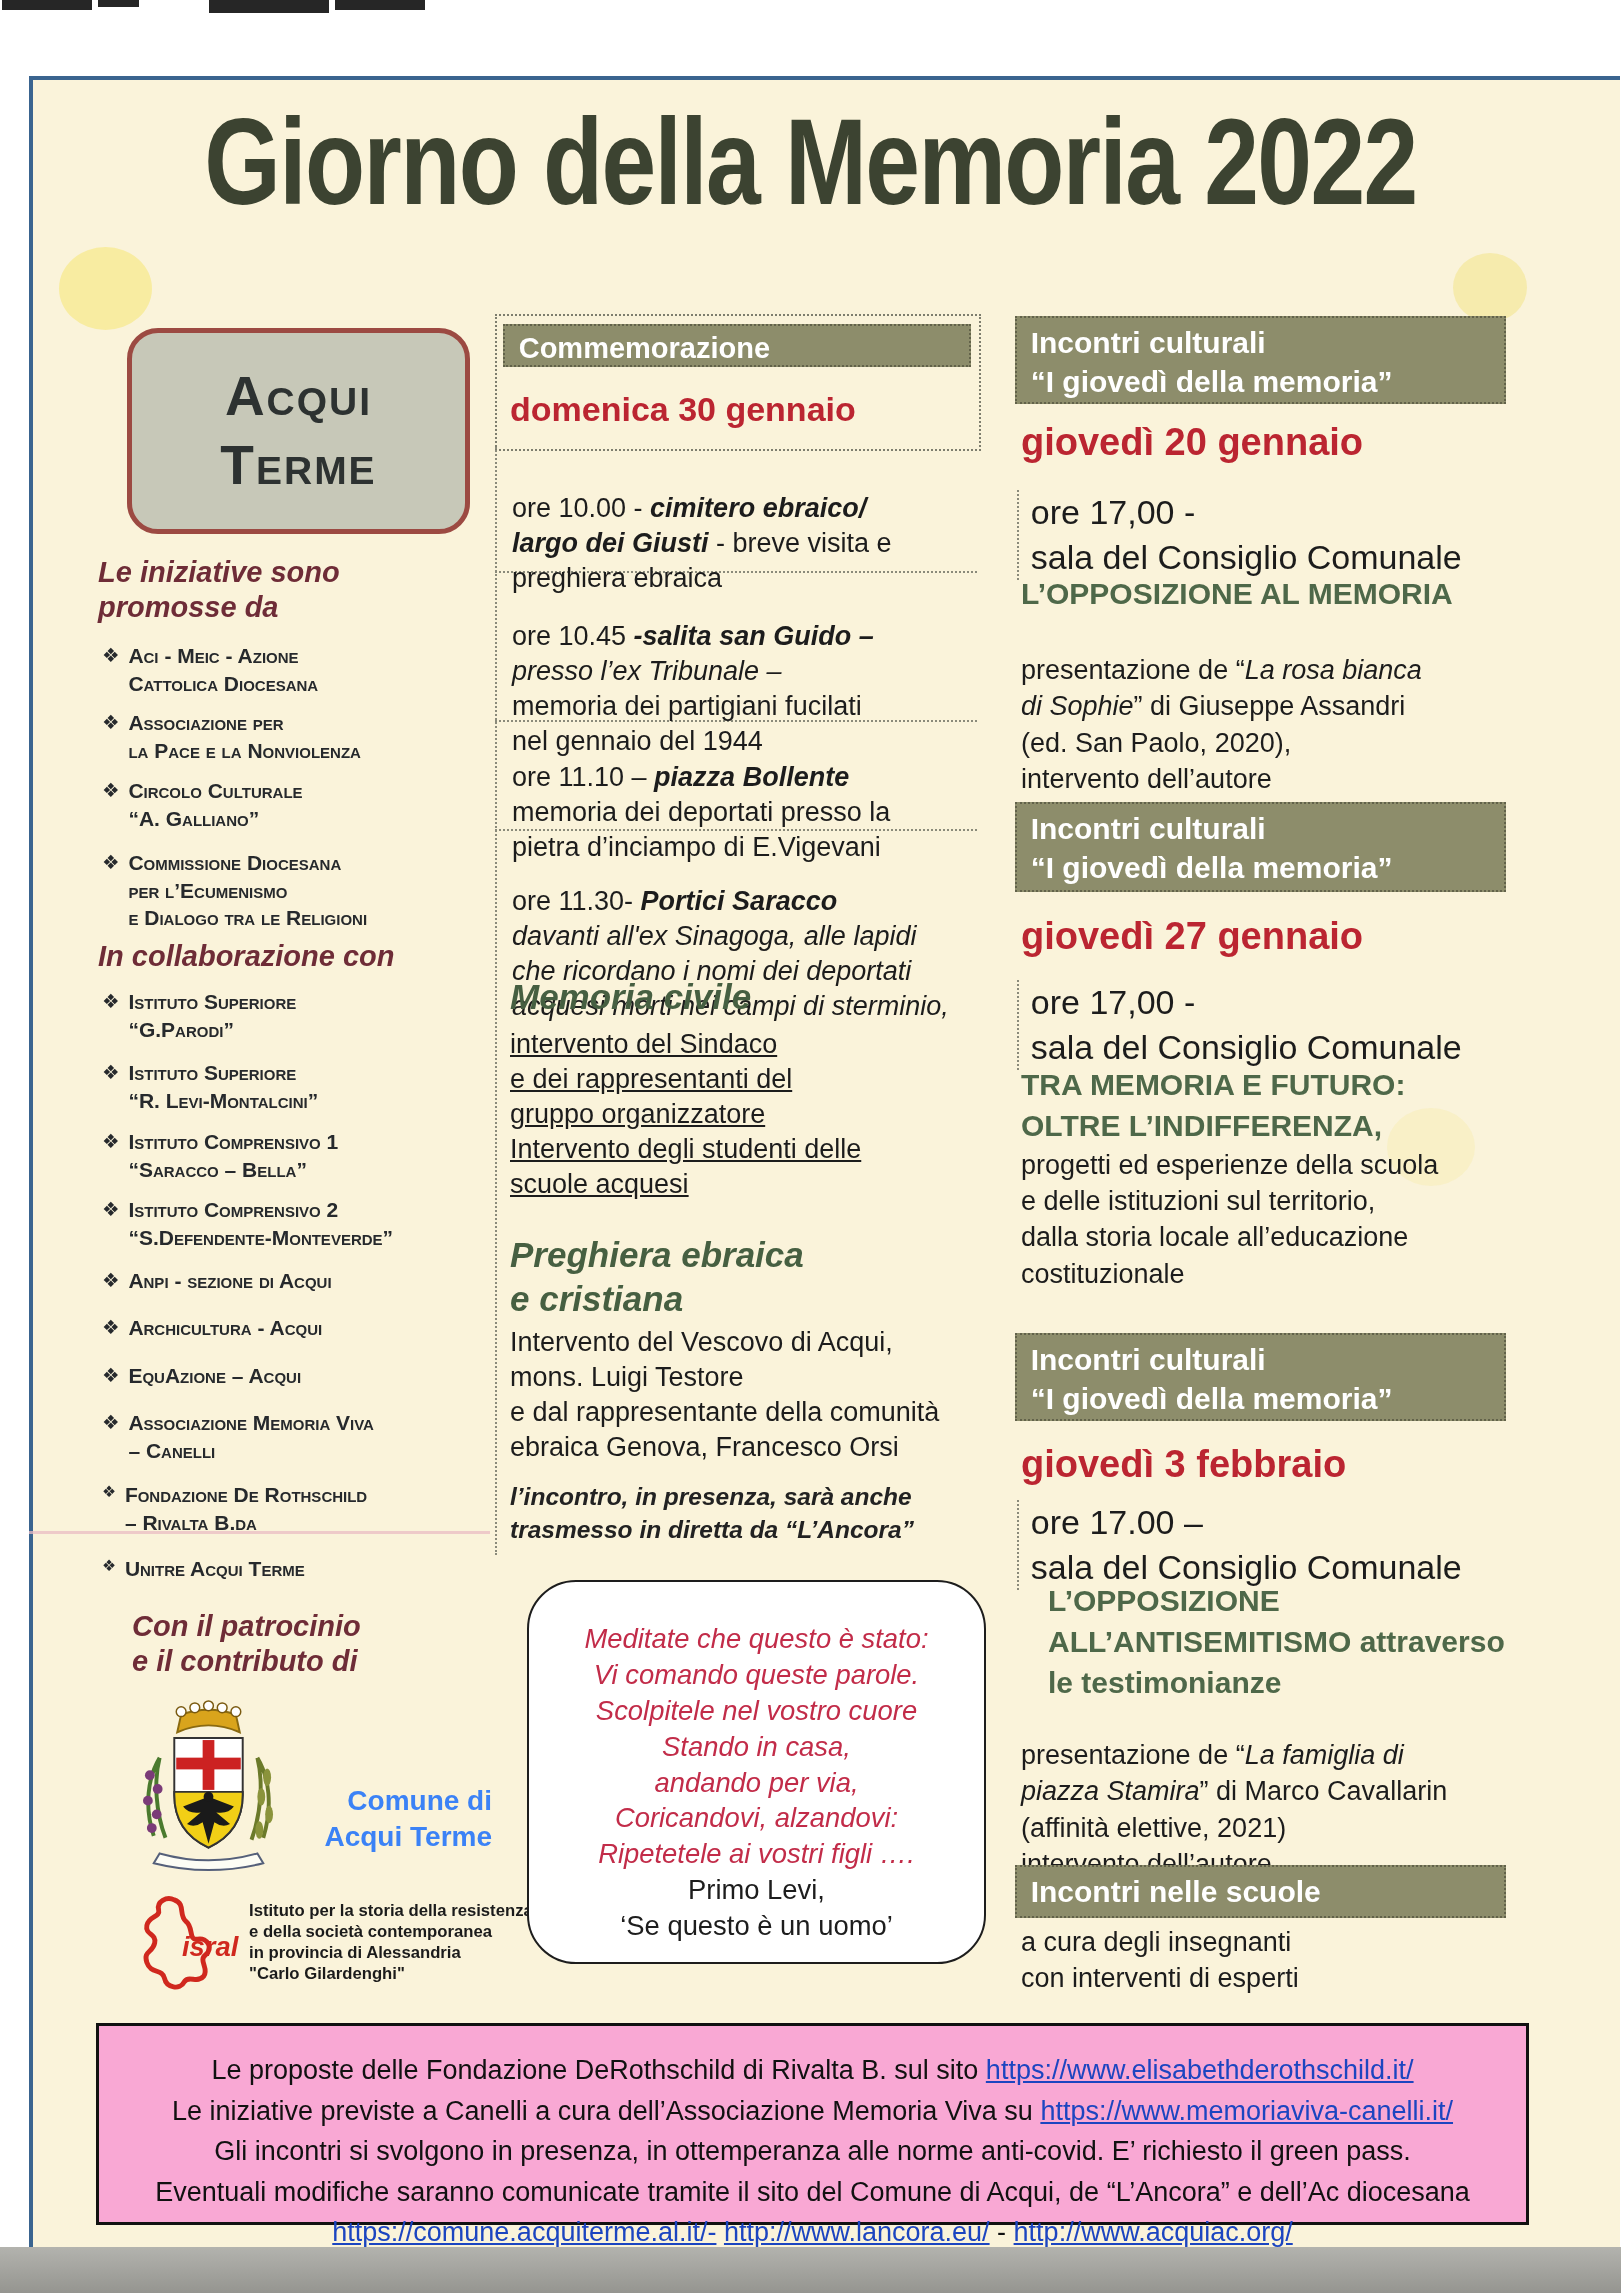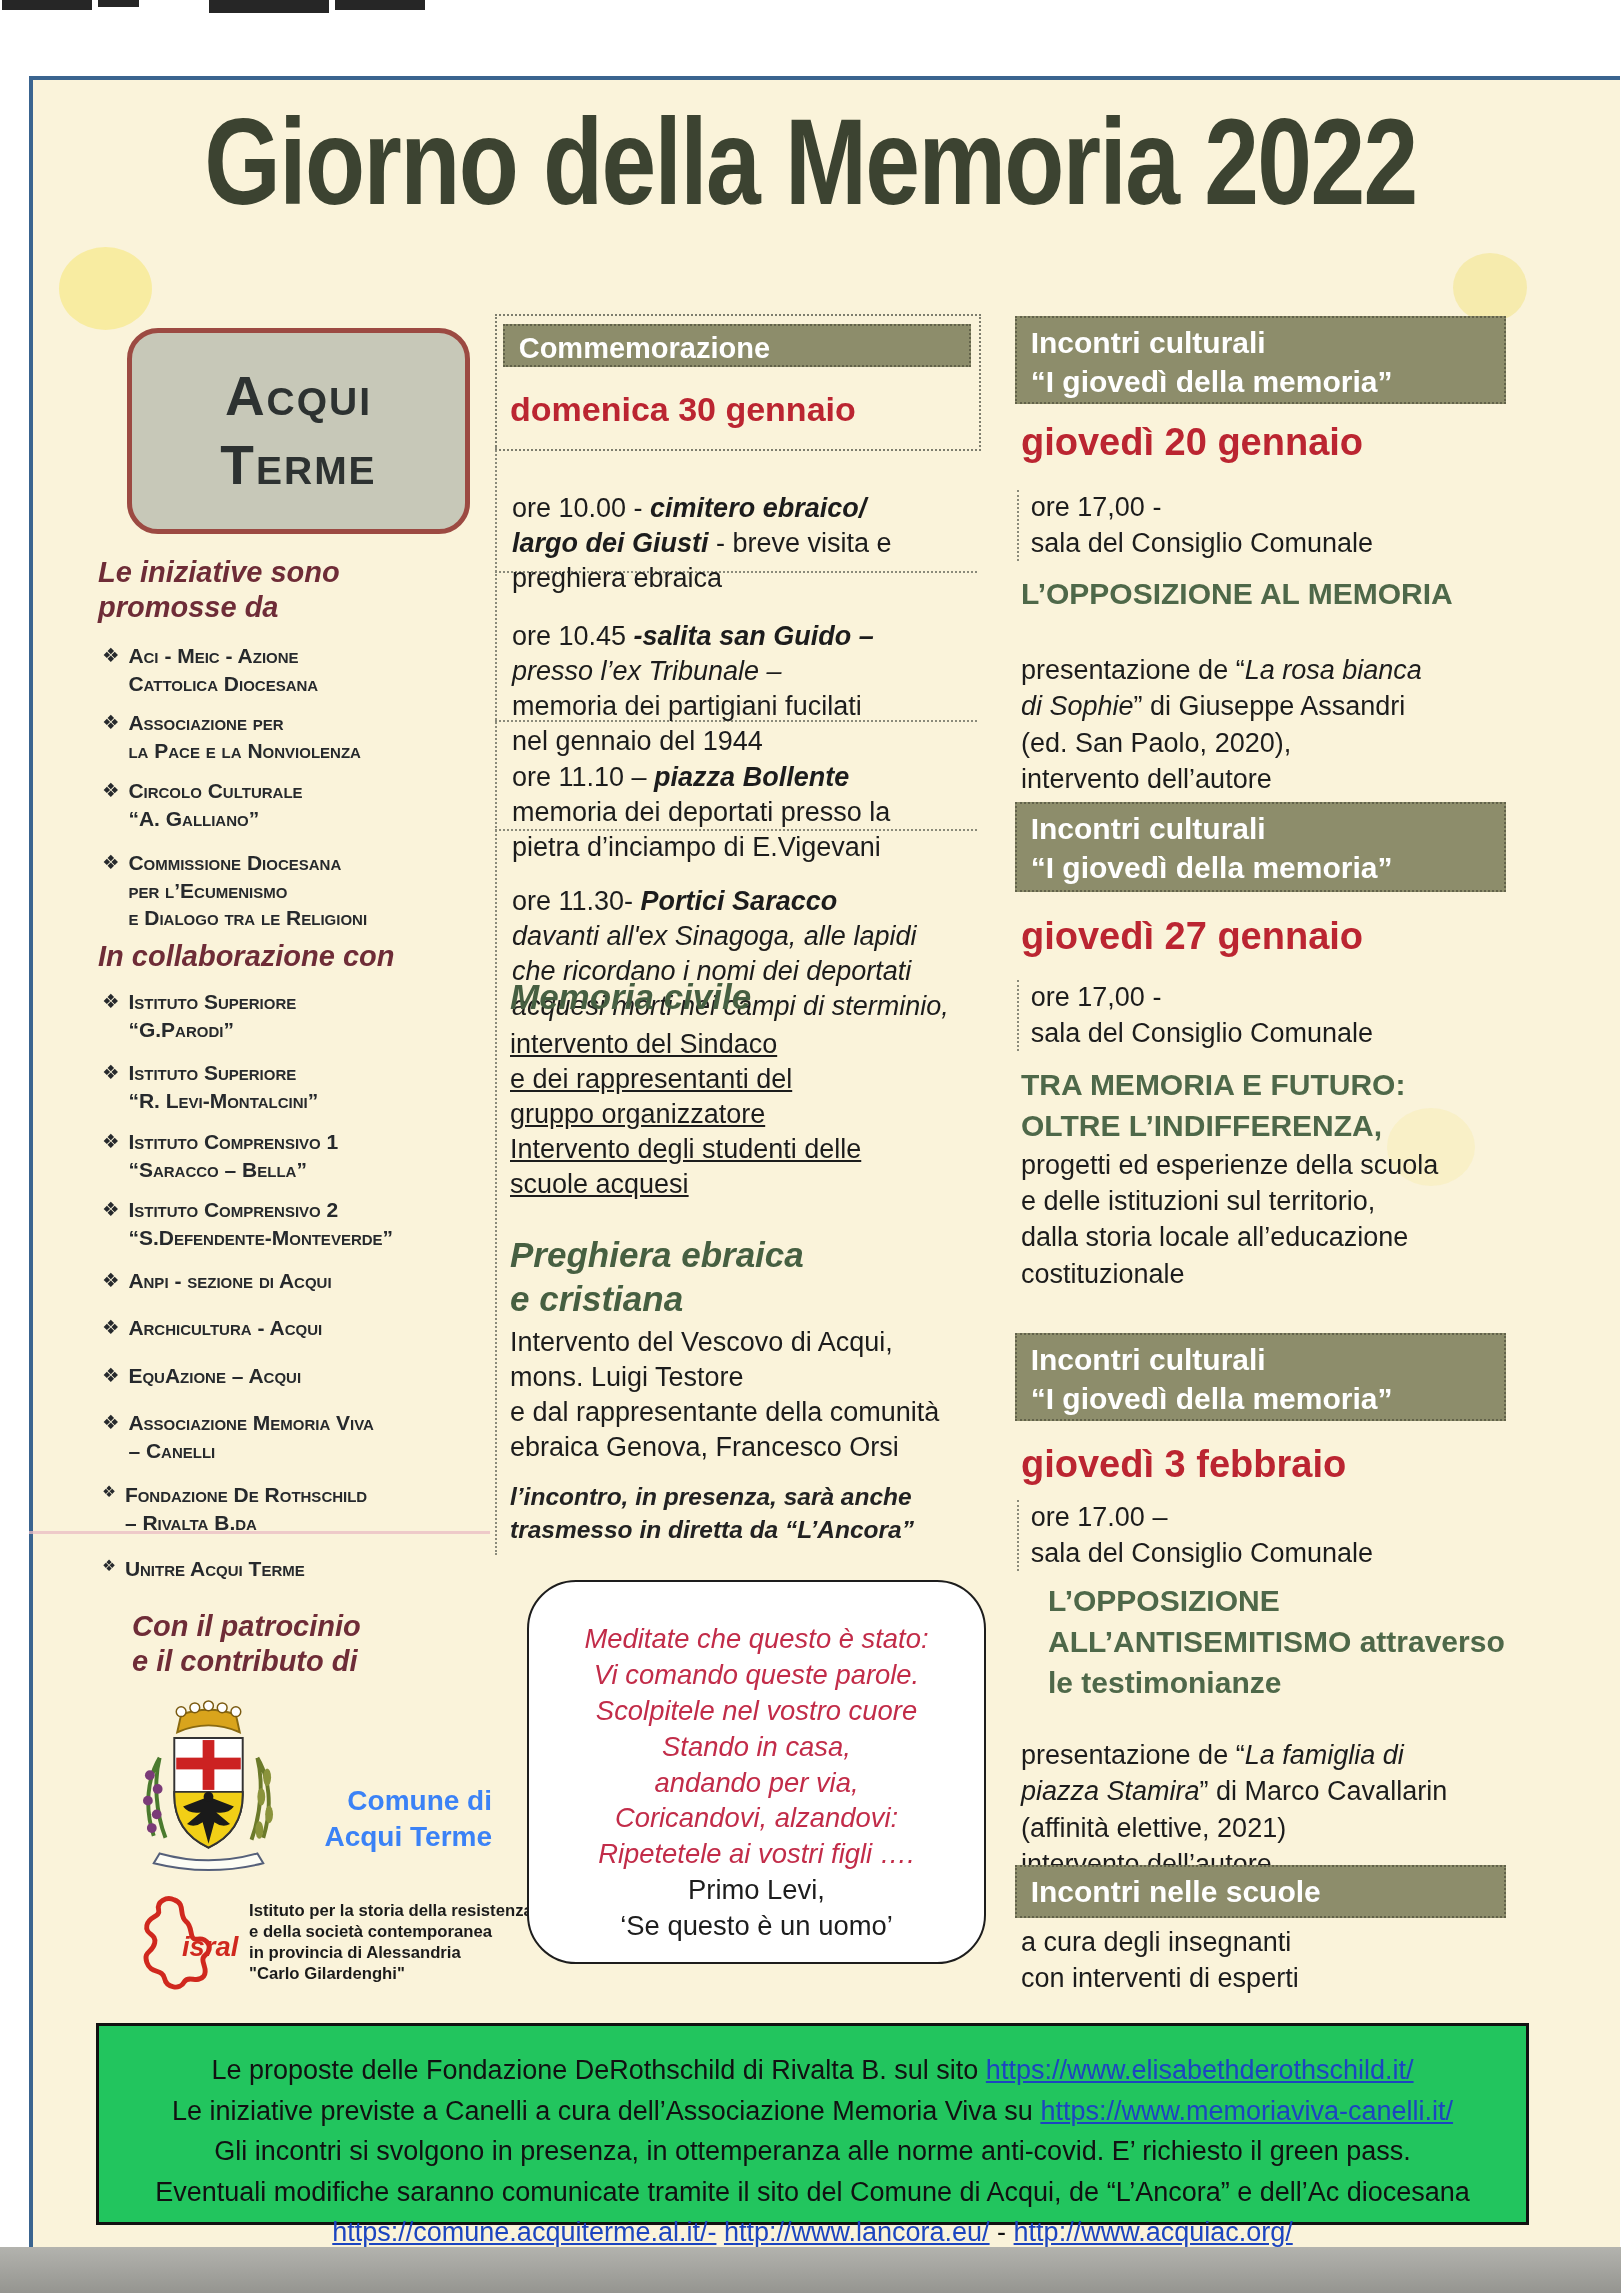--- a/index.html
+++ b/index.html
@@ -57,26 +57,26 @@
   #quote-box{left:527px;top:1580px;width:459px;height:384px;background:#fff;
     border:2.9px solid #1d1d1d;border-radius:49px;box-sizing:border-box;
     display:flex;flex-direction:column;align-items:center;padding-top:39px;}
   #quote-text{font-size:27.4px;font-style:italic;color:#c22c49;line-height:1.31;text-align:center;}
   #quote-attrib{font-size:27.4px;color:#1d1d1d;line-height:1.3;text-align:center;}
 
   
   .rbar{left:1015px;width:491px;}
   .r-date{left:1021px;font-size:38px;font-weight:bold;color:#bb2531;}
   .tv-block{left:1017px;border-left:2.9px dotted #8a8a7a;padding-left:11.8px;
-    font-size:27px;line-height:1.32;color:#1c1c1c;}
+    font-size:34px;line-height:1.32;color:#1c1c1c;}
   .green-h{left:1021px;font-size:30px;font-weight:bold;color:#4e6849;line-height:1.37;}
   .r-body{left:1021px;width:505px;font-size:27px;line-height:1.34;color:#1c1c1c;}
 
   
-  #footer-box{left:96px;top:2023px;width:1433px;height:202px;background:#22c55e;border:3.9px solid #111;
+  #footer-box{left:96px;top:2023px;width:1433px;height:202px;background:#f9a8d4;border:3.9px solid #111;
     box-sizing:border-box;text-align:center;padding-top:27.4px;font-size:27px;line-height:1.28;color:#111;}
   .f-line{margin:0 9.8px 5.9px 9.8px;}
   .link{color:#1c45c0;text-decoration:underline;cursor:pointer;}
 </style>
 </head>
 <body>
 
 <div id="page">
 
   <div class="abs scanmark" style="left:2px;top:0;width:90px;height:9.8px;"></div>

